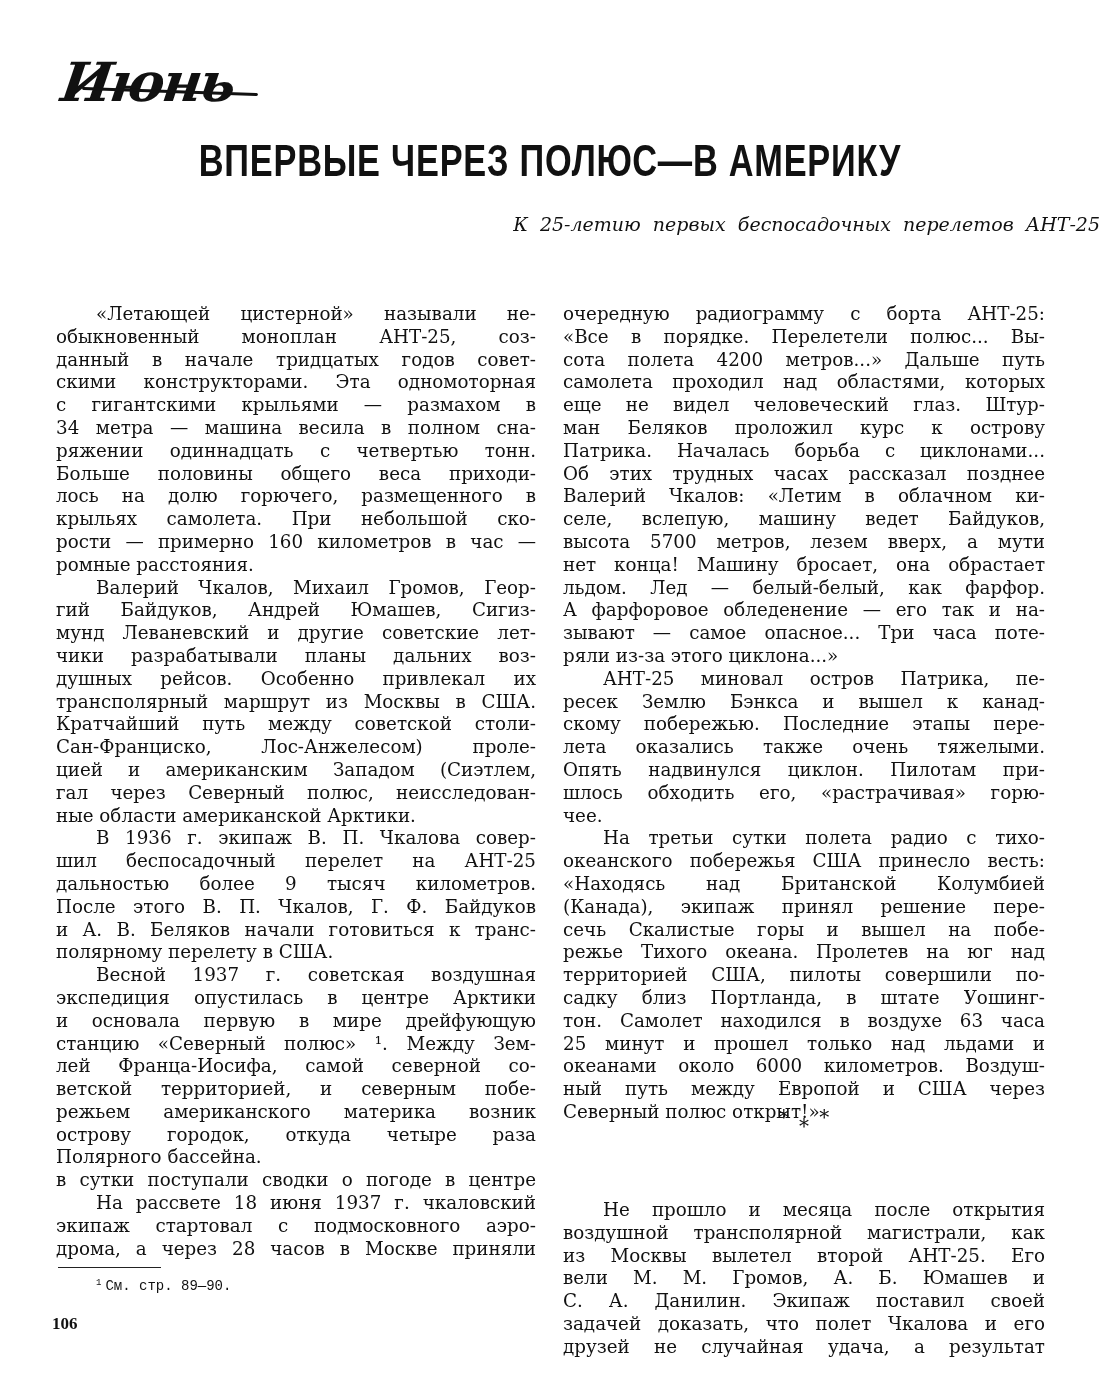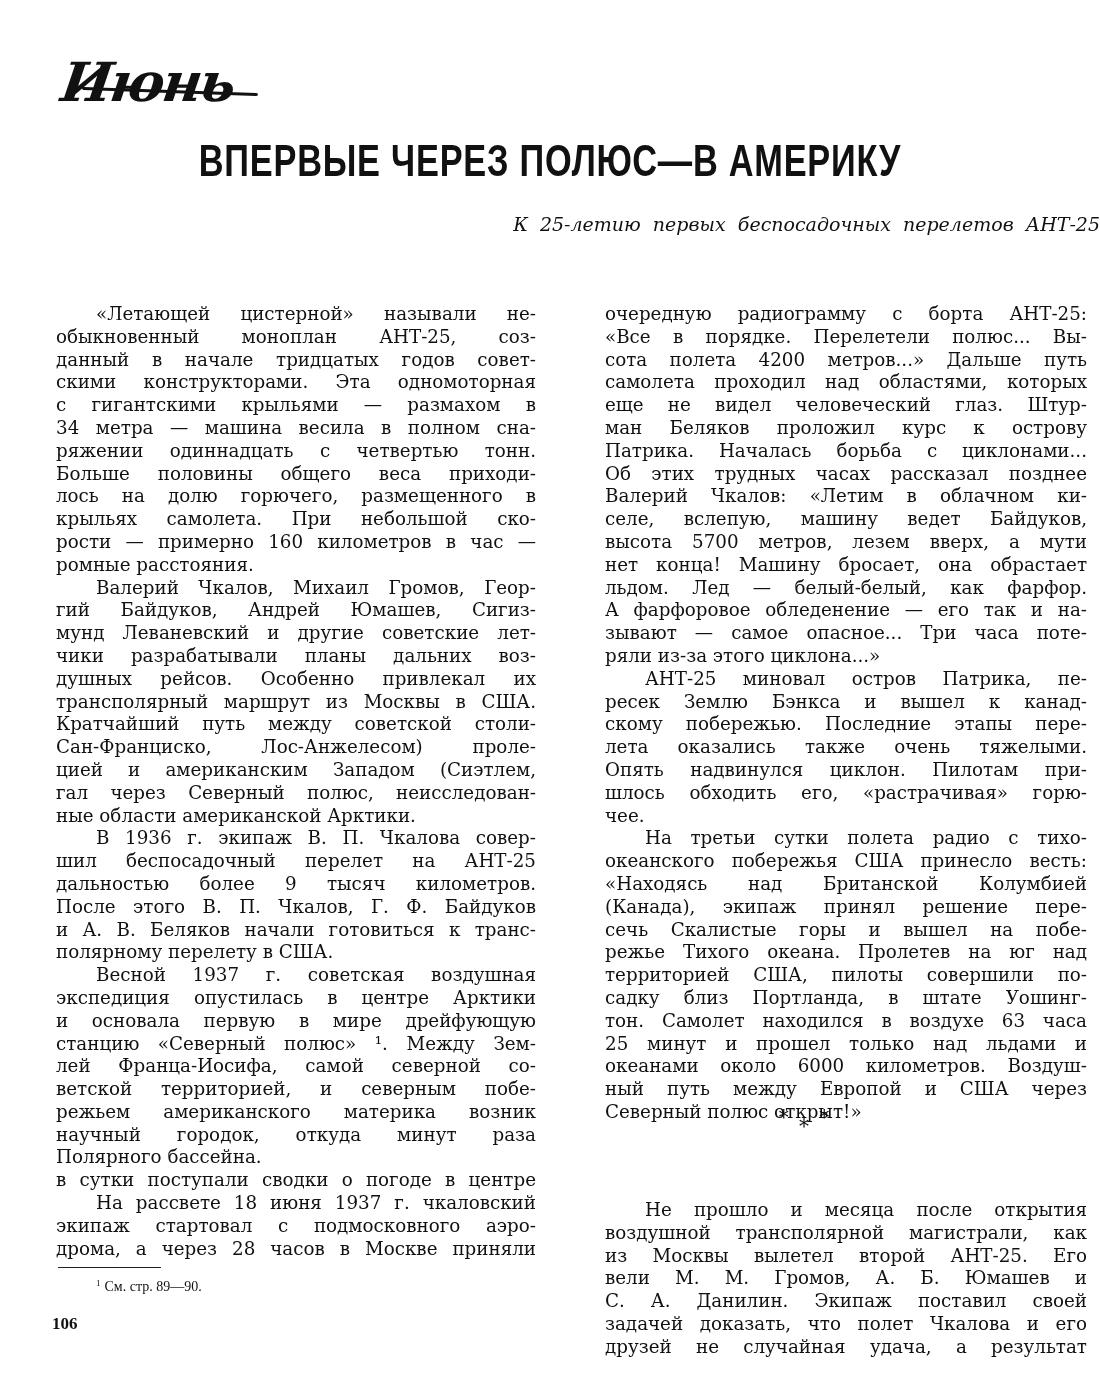--- a/index.html
+++ b/index.html
@@ -19,41 +19,41 @@
     font-family: "Liberation Sans", sans-serif; font-weight: bold; font-size: 44px;
     transform: scaleX(0.78); transform-origin: center; letter-spacing: 1px;
   }
   .subtitle {
     position: absolute; left: 0; width: 1100px; top: 213px; text-align: right;
     font-family: "DejaVu Serif", serif; font-style: italic; font-size: 19px;
     word-spacing: 6px;
   }
   .col { position: absolute; top: 303px; }
   .col.left { left: 56px; width: 480px; }
-  .col.right { left: 563px; width: 482px; margin-left: 42px; }
+  .col.right { left: 563px; width: 482px; }
   .line {
     display: block; height: 22.8px; line-height: 22.8px;
     font-family: "DejaVu Serif", serif; font-size: 18.3px;
     text-align: justify; text-align-last: justify; white-space: nowrap;
     overflow: visible;
   }
   .line.last { text-align-last: left; }
   .line.indent { padding-left: 40px; }
   .stars {
     position: absolute; left: 563px; width: 482px; top: 1105px; height: 28px;
     text-align: center; font-family: "DejaVu Serif", serif; font-size: 20px;
   }
   .stars span { display: inline-block; }
   .stars .mid { position: relative; top: 9px; margin: 0 4px; }
   .footnote-rule {
     position: absolute; left: 58px; top: 1267px; width: 103px; height: 1px; background: #222;
   }
   .footnote {
     position: absolute; left: 96px; top: 1278px;
-    font-family: Liberation Serif, serif; font-size: 14px;
+    font-family: Liberation Mono, monospace; font-size: 14px;
   }
   .footnote sup { font-size: 9px; vertical-align: 5px; margin-right: 4px; }
   .page-number {
     position: absolute; left: 52px; top: 1314px;
     font-family: "Liberation Serif", serif; font-weight: bold; font-size: 17px;
   }
 </style>
 </head>
 <body>
 
@@ -93,21 +93,21 @@
     <span class="line">После этого В. П. Чкалов, Г. Ф. Байдуков</span>
     <span class="line">и А. В. Беляков начали готовиться к транс-</span>
     <span class="line last">полярному перелету в США.</span>
     <span class="line indent">Весной 1937 г. советская воздушная</span>
     <span class="line">экспедиция опустилась в центре Арктики</span>
     <span class="line">и основала первую в мире дрейфующую</span>
     <span class="line">станцию «Северный полюс» ¹. Между Зем-</span>
     <span class="line">лей Франца-Иосифа, самой северной со-</span>
     <span class="line">ветской территорией, и северным побе-</span>
     <span class="line">режьем американского материка возник</span>
-    <span class="line">научный городок, откуда минут раза</span>
+    <span class="line">острову городок, откуда четыре раза</span>
     <span class="line last">Полярного бассейна.</span>
     <span class="line">в сутки поступали сводки о погоде в центре</span>
     <span class="line indent">На рассвете 18 июня 1937 г. чкаловский</span>
     <span class="line">экипаж стартовал с подмосковного аэро-</span>
     <span class="line">дрома, а через 28 часов в Москве приняли</span>
   </div>
 <div class="col right" id="col-right-top">
     <span class="line">очередную радиограмму с борта АНТ-25:</span>
     <span class="line">«Все в порядке. Перелетели полюс... Вы-</span>
     <span class="line">сота полета 4200 метров...» Дальше путь</span>

